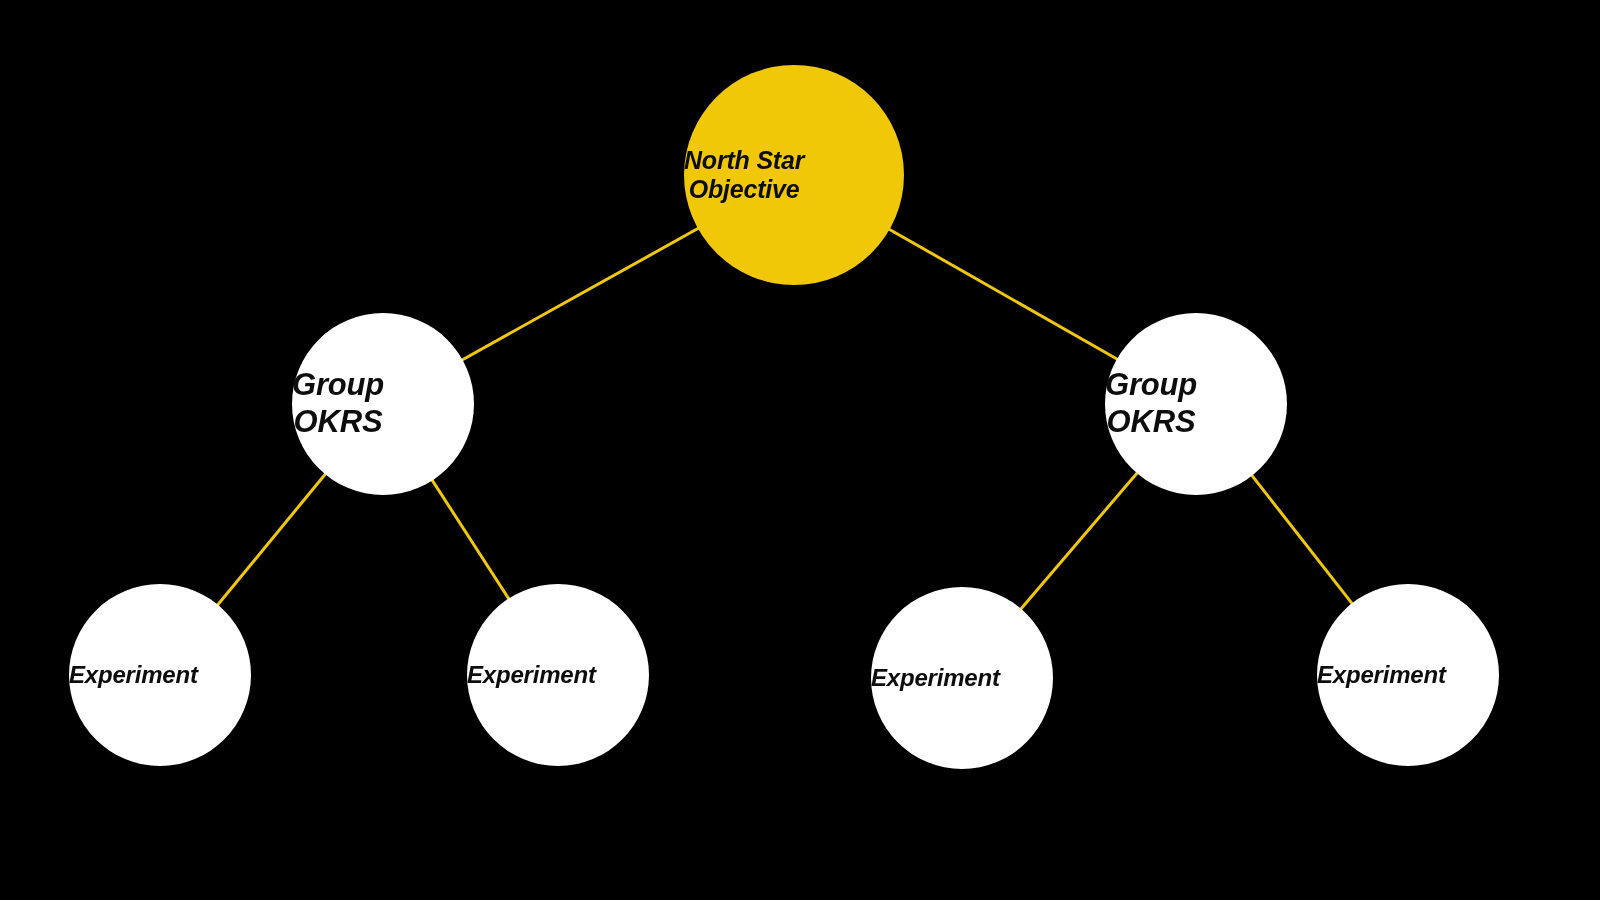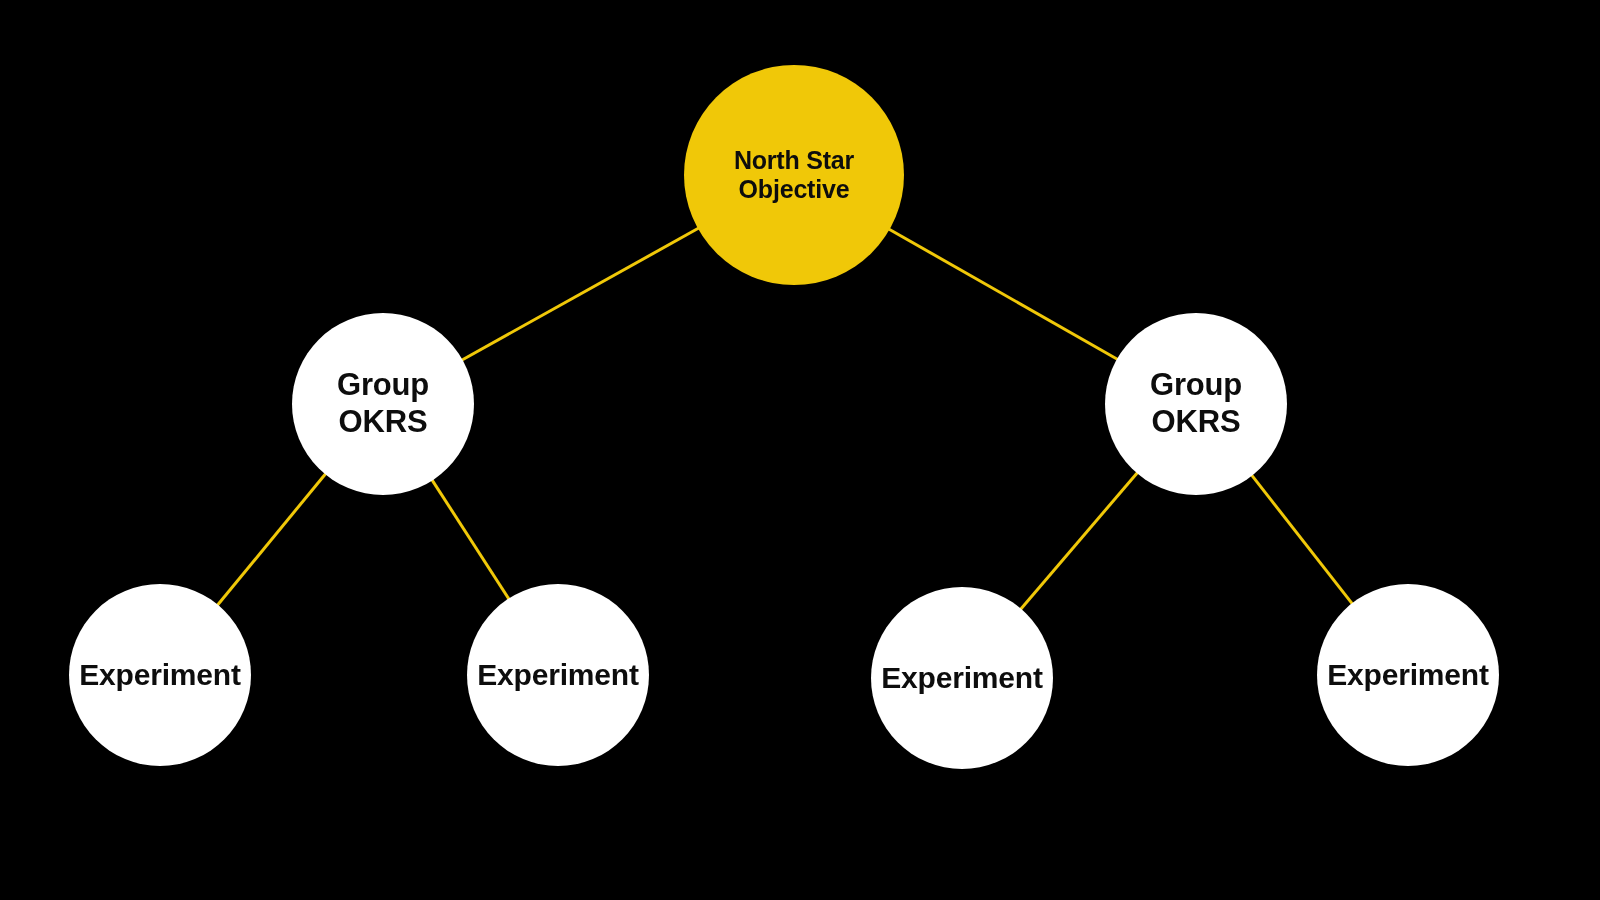--- a/index.html
+++ b/index.html
@@ -21,24 +21,25 @@
     top: 0;
     width: 1600px;
     height: 900px;
     pointer-events: none;
   }
   .node {
     position: absolute;
     border-radius: 50%;
     display: flex;
     align-items: center;
-    justify-content: center;
+    justify-content: flex-start;
     text-align: center;
     box-sizing: border-box;
     z-index: 2;
+    font-style: italic;
   }
   .node-label {
     font-weight: bold;
     color: #0d0d0d;
     line-height: 1.18;
     letter-spacing: -0.2px;
     white-space: pre-line;
   }
   .node-root {
     background: #F0C808;
@@ -49,21 +50,21 @@
   .node-group {
     background: #FFFFFF;
   }
   .node-group .node-label {
     font-size: 31px;
   }
   .node-leaf {
     background: #FFFFFF;
   }
   .node-leaf .node-label {
-    font-size: 30px;
+    font-size: 24px;
   }
 </style>
 </head>
 <body>
 
 <div id="canvas" style="background: rgb(0, 0, 0);">
 
   <svg id="edge-layer" viewBox="0 0 1600 900" width="1600" height="900" aria-hidden="true">
       <line x1="698.7824977572359" y1="228.0530608603236" x2="461.61995598026397" y2="360.1947203905585" stroke="#F0C808" stroke-width="3" stroke-linecap="butt"></line>
       <line x1="888.7109095494045" y1="228.95223454431255" x2="1117.7983315647118" y2="359.45228340377867" stroke="#F0C808" stroke-width="3" stroke-linecap="butt"></line>

